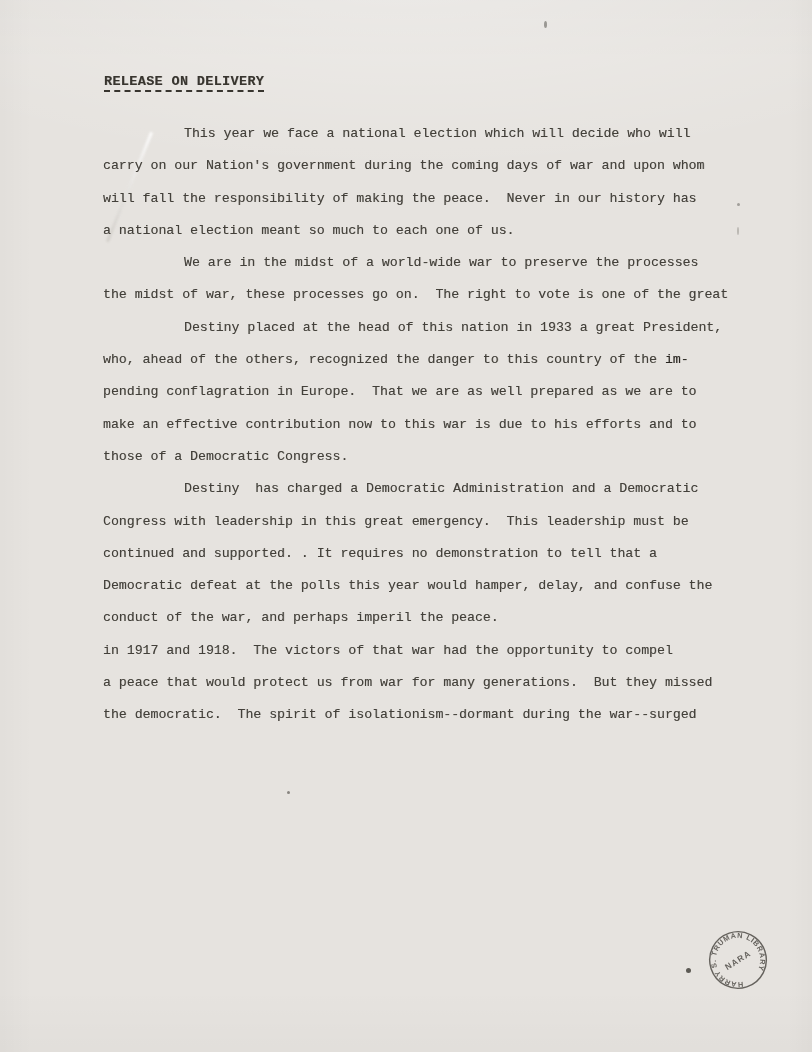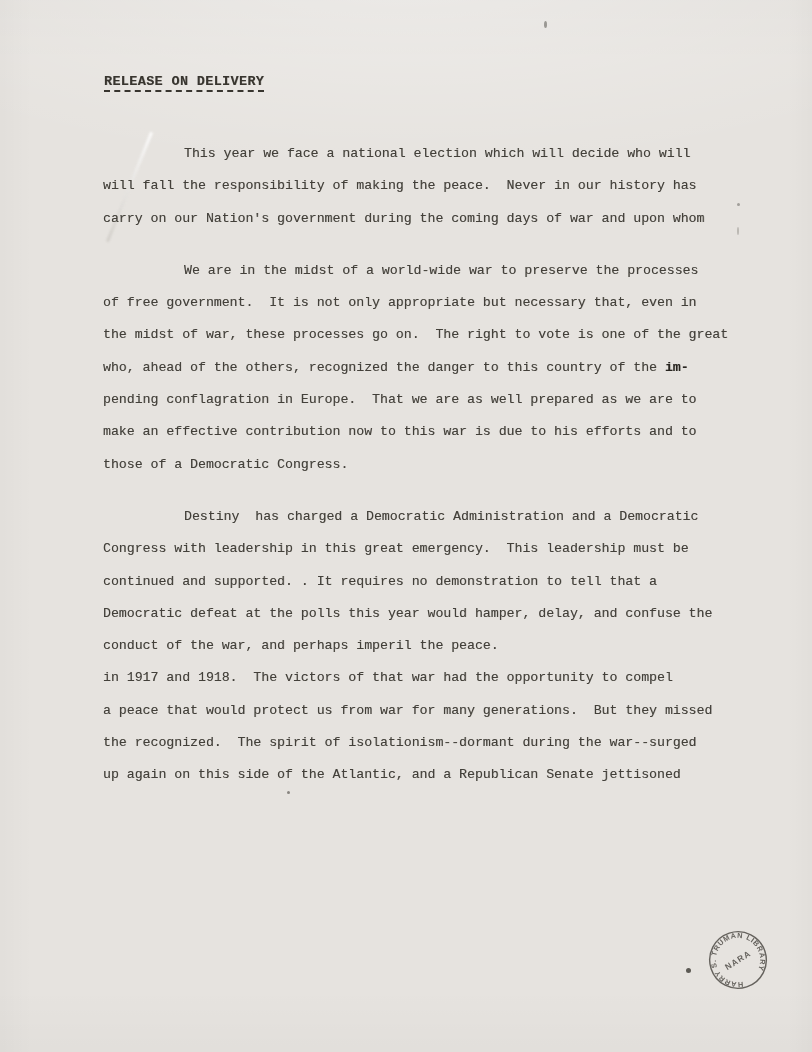--- a/index.html
+++ b/index.html
@@ -47,22 +47,22 @@
   .doc-body {
     position: absolute;
     left: 103px; top: 118px;
     width: 690px;
     font-size: 13.2px;
     line-height: 32.3px;
     color: var(--ink);
     text-shadow: 0.35px 0.35px 0 rgba(67,64,58,0.4);
   }
   .line { white-space: pre; height: 32.3px; }
-  .line.indent { padding-left: 81px; margin-top: 20px; }
-  .bold { font-weight: bold; color: #282520; }
+  .line.indent { padding-left: 81px; }
+  .bold { font-weight: normal; color: #282520; }
   .stamp {
     position: absolute;
     left: 702px; top: 924px;
     width: 72px; height: 72px;
     opacity: 0.85;
   }
   .speck {
     position: absolute;
     background: #3a3731;
     border-radius: 50%;
@@ -73,46 +73,46 @@
 
 <div class="page">
 
   <div class="crease"></div>
 
   <h1 class="title">RELEASE ON DELIVERY</h1>
 
   <div class="doc-body">
       <div>
         <div class="line indent"><span>This year we face a national election which will decide who will</span></div>
+        <div class="line"><span>carry on our Nation's government during the coming days of war and upon whom</span></div>
         <div class="line"><span>will fall the responsibility of making the peace.  Never in our history has</span></div>
-        <div class="line"><span>carry on our Nation's government during the coming days of war and upon whom</span></div>
+        <div class="line"><span>a national election meant so much to each one of us.</span></div>
       </div>
       <div>
         <div class="line indent"><span>We are in the midst of a world-wide war to preserve the processes</span></div>
-        <div class="line"><span>of free government.  It is not only appropriate but necessary that, even in</span></div>
         <div class="line"><span>the midst of war, these processes go on.  The right to vote is one of the great</span></div>
       </div>
       <div>
+        <div class="line indent"><span>Destiny placed at the head of this nation in 1933 a great President,</span></div>
         <div class="line"><span>who, ahead of the others, recognized the danger to this country of the </span><span class="bold">im-</span></div>
         <div class="line"><span>pending conflagration in Europe.  That we are as well prepared as we are to</span></div>
         <div class="line"><span>make an effective contribution now to this war is due to his efforts and to</span></div>
         <div class="line"><span>those of a Democratic Congress.</span></div>
       </div>
       <div>
         <div class="line indent"><span>Destiny  has charged a Democratic Administration and a Democratic</span></div>
         <div class="line"><span>Congress with leadership in this great emergency.  This leadership must be</span></div>
         <div class="line"><span>continued and supported. . It requires no demonstration to tell that a</span></div>
         <div class="line"><span>Democratic defeat at the polls this year would hamper, delay, and confuse the</span></div>
         <div class="line"><span>conduct of the war, and perhaps imperil the peace.</span></div>
       </div>
       <div>
         <div class="line"><span>in 1917 and 1918.  The victors of that war had the opportunity to compel</span></div>
         <div class="line"><span>a peace that would protect us from war for many generations.  But they missed</span></div>
-        <div class="line"><span>the recognized.  The spirit of isolationism--dormant during the war--surged</span></div>
-        <div class="line"><span>up again on this side of the Atlantic, and a Republican Senate jettisoned</span></div>
+        <div class="line"><span>the democratic.  The spirit of isolationism--dormant during the war--surged</span></div>
       </div>
     </div>
 
   <svg class="stamp" viewBox="0 0 70 70">
     <g transform="rotate(-18 35 35)">
       <circle cx="35" cy="35" r="27.5" fill="none" stroke="var(--stamp-ink)" stroke-width="1.4"></circle>
       <path id="stampArc" d="M 35 56.5 A 21.5 21.5 0 1 1 35.02 56.5" fill="none"></path>
       <text font-size="7.1" font-family="Liberation Sans, sans-serif" font-weight="bold" fill="var(--stamp-ink)" letter-spacing="0.7">
         <textPath href="#stampArc" startOffset="2">HARRY S. TRUMAN LIBRARY</textPath>
       </text>

